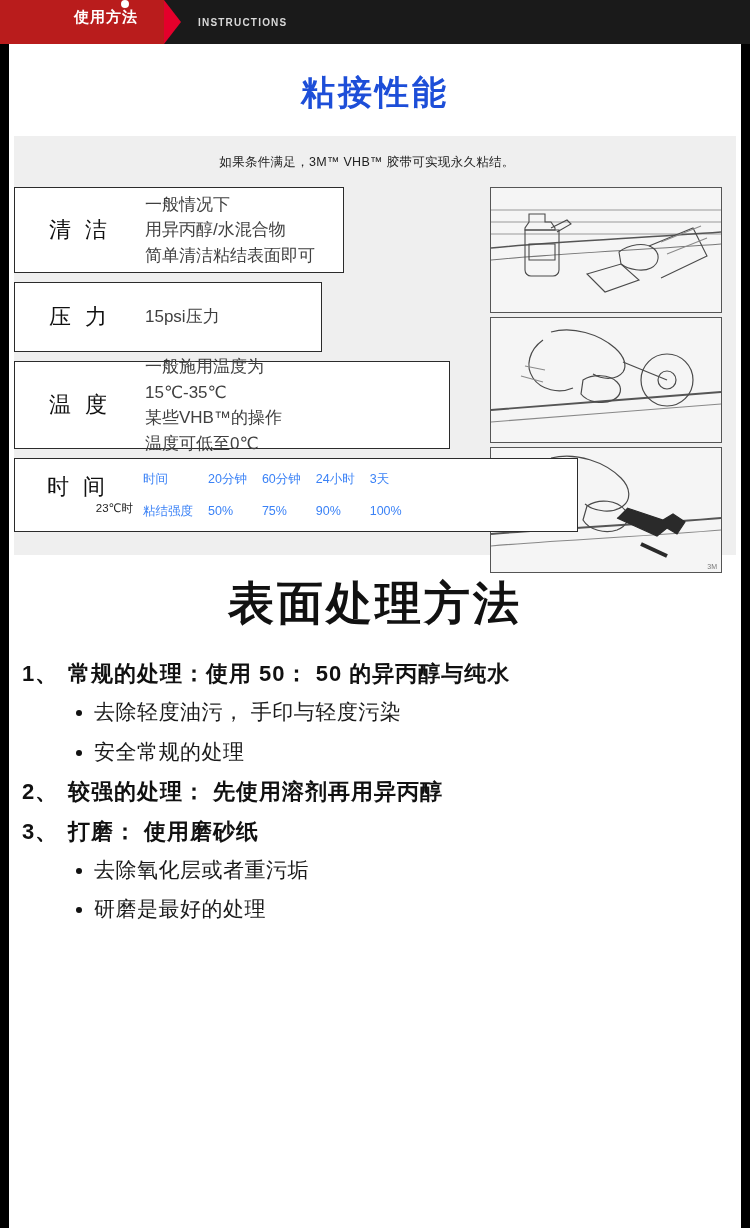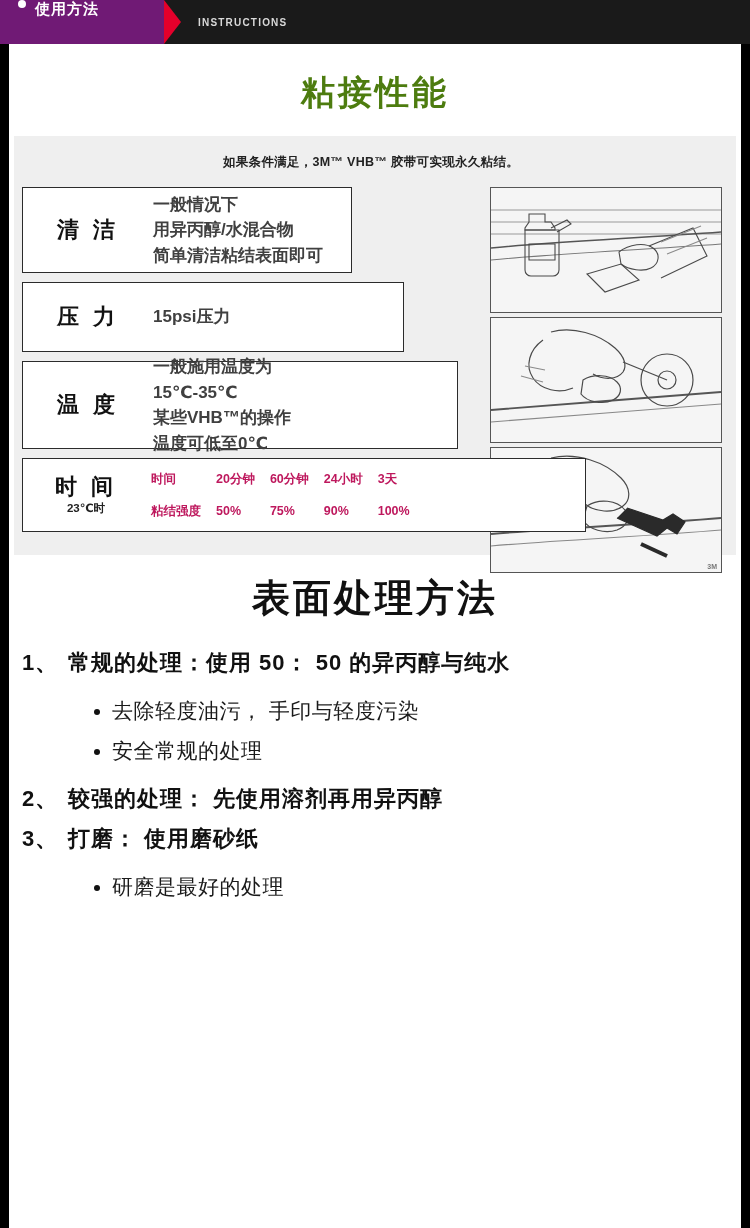--- a/index.html
+++ b/index.html
@@ -19,25 +19,26 @@
   
   .header-bar {
     position: relative;
     height: 44px;
     background: #1a1a1a;
     display: flex;
     align-items: stretch;
   }
   .ribbon {
     position: relative;
-    background: #701a75;
-    display: flex;
-    align-items: flex-start;
+    background: #b91c1c;
+    display: flex;
+    align-items: flex-end;
     padding: 0 26px 0 18px;
     min-width: 120px;
+    flex-direction: column;
   }
   .ribbon::after {
     content: "";
     position: absolute;
     right: -17px;
     top: 0;
     border-top: 22px solid transparent;
     border-bottom: 22px solid transparent;
     border-left: 17px solid #e4002b;
   }
@@ -65,31 +66,30 @@
     font-weight: bold;
     letter-spacing: 1.2px;
   }
 
   
   .main-title {
     text-align: center;
     font-size: 34px;
     font-weight: bold;
     letter-spacing: 3px;
-    color: #4d7c0f;
+    color: #1d4ed8;
     padding: 26px 0 20px 0;
   }
 
   
   .panel {
     background: #efefef;
     margin: 0 14px;
-    padding: 18px 16px 14px 8px;
-    position: relative;
-    font-weight: bold;
+    padding: 18px 16px 14px 0;
+    position: relative;
   }
   .panel-note {
     text-align: center;
     font-size: 12.5px;
     color: #222222;
     margin-bottom: 16px;
     letter-spacing: 0.3px;
   }
   .panel-body {
     position: relative;
@@ -118,44 +118,45 @@
     letter-spacing: 4px;
     color: #111111;
     line-height: 1.2;
   }
   .row-label .sub {
     display: block;
     font-size: 11.5px;
     letter-spacing: 0;
     margin-top: 2px;
     color: #222;
+    text-align: right;
   }
   .row-text {
     font-size: 17px;
     line-height: 1.5;
     color: #404040;
     padding-left: 10px;
   }
 
   
   .row-1 { width: 330px; height: 86px; }
-  .row-2 { width: 382px; height: 70px; }
+  .row-2 { width: 308px; height: 70px; }
   .row-3 { width: 436px; height: 88px; }
   .row-4 { width: 564px; height: 74px; padding: 6px 8px; }
 
   
   .time-table {
     border-collapse: collapse;
     font-size: 12.5px;
     margin-left: 6px;
   }
   .time-table td {
     padding: 6px 11px 6px 4px;
     white-space: nowrap;
-    color: #be185d;
+    color: #3b82f6;
   }
   .time-table tr.head td { padding-bottom: 9px; }
 
   
   .illus {
     position: absolute;
     right: 0;
     top: 0;
     width: 230px;
     z-index: 1;
@@ -174,21 +175,21 @@
     position: absolute;
     right: 4px;
     bottom: 2px;
     font-size: 7px;
     color: #777;
   }
 
   
   .section-title {
     text-align: center;
-    font-size: 38px;
+    font-size: 46px;
     font-weight: bold;
     letter-spacing: 3px;
     color: #111111;
     padding: 18px 0 14px 0;
   }
   .content {
     padding: 0 22px 30px 22px;
   }
   .item {
     margin-bottom: 4px;
@@ -200,21 +201,21 @@
     font-weight: bold;
     color: #111111;
     letter-spacing: 1px;
     margin: 10px 0 8px 0;
   }
   .item-num {
     width: 46px;
     flex: none;
   }
   .bullets {
-    margin: 18px;
+    margin: 0;
     padding: 0;
     list-style: none;
   }
   .bullets li {
     position: relative;
     font-size: 21px;
     line-height: 1.42;
     color: #1a1a1a;
     padding-left: 72px;
     margin-bottom: 10px;
@@ -394,17 +395,18 @@
       <span>较强的处理： 先使用溶剂再用异丙醇</span>
     </div>
   </div>
 
   <div class="item">
     <div class="item-head">
       <span class="item-num">3、</span>
       <span>打磨： 使用磨砂纸</span>
     </div>
     <ul class="bullets">
+      <li>去除氧化层或者重污垢</li>
       <li>研磨是最好的处理</li>
     </ul>
   </div>
 
 </div>
 
 </body></html>

